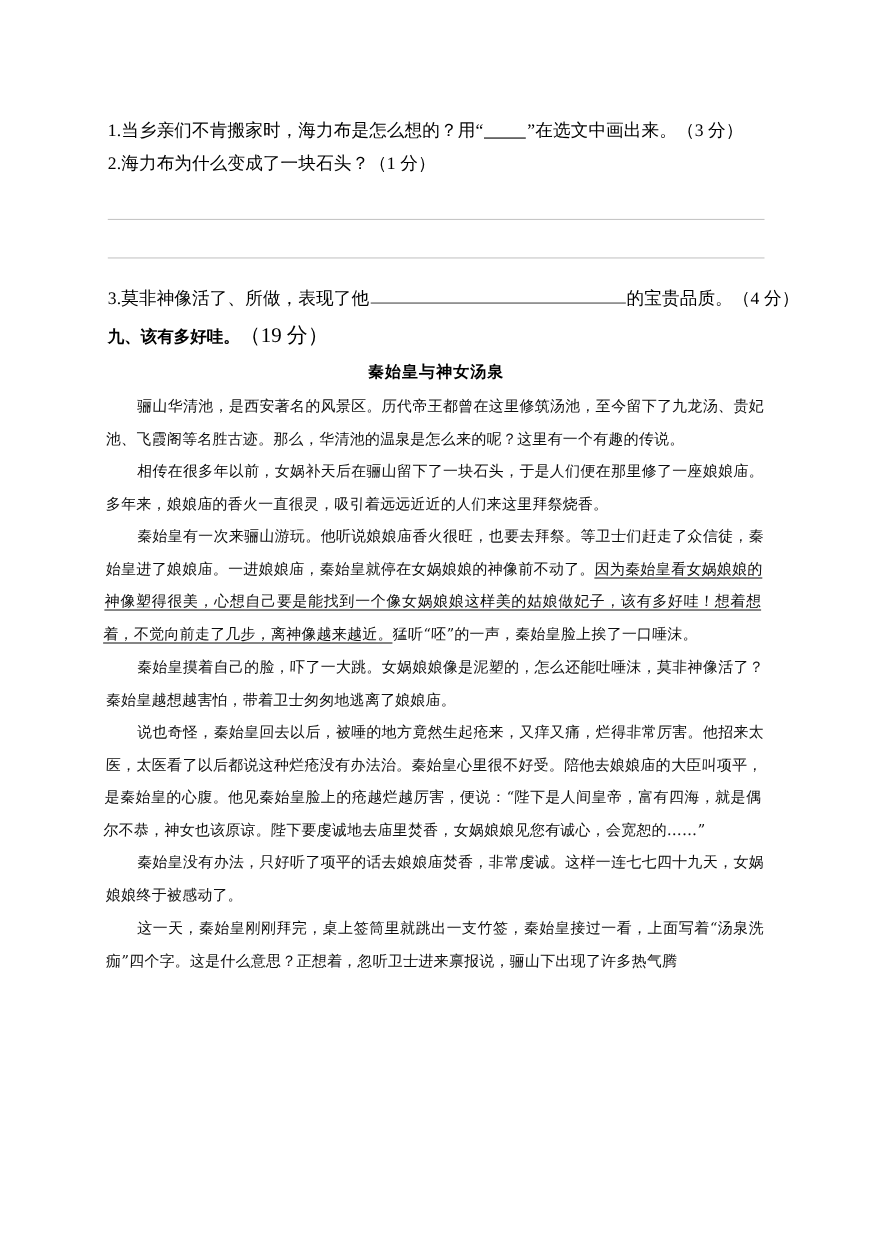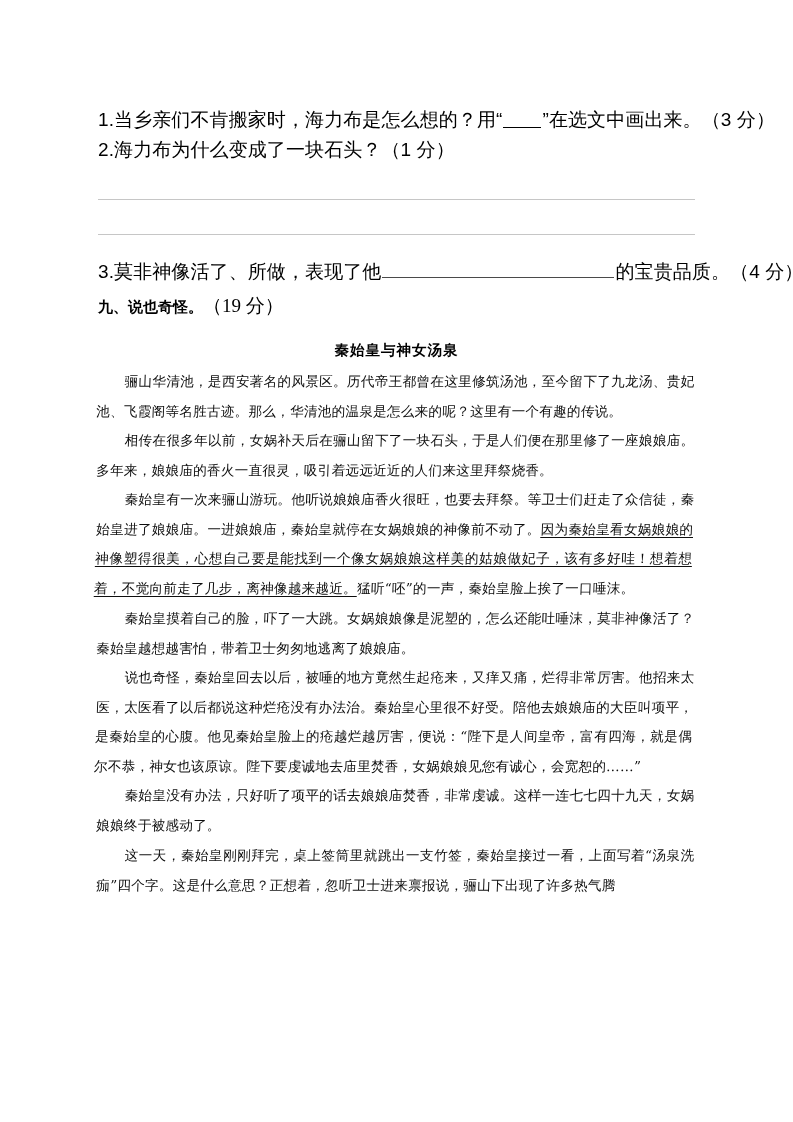--- a/index.html
+++ b/index.html
@@ -20,22 +20,22 @@
     left: 0;
     top: 0;
     width: 793px;
     height: 1122px;
     box-sizing: border-box;
     padding: 105px 98px 0 98px;
   }
 
   
   .q-line {
-    font-family: Liberation Sans, sans-serif;
-    font-size: 19px;
+    font-family: Liberation Serif, serif;
+    font-size: 16px;
     line-height: 30px;
     letter-spacing: 0.1px;
     white-space: nowrap;
   }
   .blank-inline {
     display: inline-block;
     width: 38px;
     border-bottom: 1.4px solid #000;
     vertical-align: -2px;
     margin: 0 1px;
@@ -66,21 +66,21 @@
     line-height: 30px;
     margin-top: 4px;
   }
   .section-head .score {
     font-weight: normal;
     font-size: 19px;
   }
 
   
   .passage {
-    margin-top: 13px;
+    margin-top: 2px;
   }
   .passage-title {
     text-align: center;
     font-weight: bold;
     font-size: 14.5px;
     line-height: 30px;
     letter-spacing: 1px;
     font-family: "DejaVu Sans", "Liberation Sans", sans-serif;
     margin-bottom: 2px;
   }
@@ -123,21 +123,21 @@
   <div class="sp-3"></div>
 
   <div class="q-line q3-line">
     <span>3.</span>
       <span>莫非神像活了、所做，表现了他</span>
       <span class="q3-fill"></span>
       <span>的宝贵品质。（4 分）</span>
   </div>
 
   <div class="section-head">
-    <span>九、说也奇怪。</span><span class="score">（19 分）</span>
+    <span>九、该有多好哇。</span><span class="score">（19 分）</span>
   </div>
 
   <div class="passage">
     <div class="passage-title">秦始皇与神女汤泉</div>
 
     <p class="para">骊山华清池，是西安著名的风景区。历代帝王都曾在这里修筑汤池，至今留下了九龙汤、贵妃池、飞霞阁等名胜古迹。那么，华清池的温泉是怎么来的呢？这里有一个有趣的传说。</p>
     <p class="para">相传在很多年以前，女娲补天后在骊山留下了一块石头，于是人们便在那里修了一座娘娘庙。多年来，娘娘庙的香火一直很灵，吸引着远远近近的人们来这里拜祭烧香。</p>
 
     <p class="para"><span>秦始皇有一次来骊山游玩。他听说娘娘庙香火很旺，也要去拜祭。等卫士们赶走了众信徒，秦始皇进了娘娘庙。一进娘娘庙，秦始皇就停在女娲娘娘的神像前不动了。</span><span class="u">因为秦始皇看女娲娘娘的神像塑得很美，心想自己要是能找到一个像女娲娘娘这样美的姑娘做妃子，该有多好哇！想着想着，不觉向前走了几步，离神像越来越近。</span><span>猛听“呸”的一声，秦始皇脸上挨了一口唾沫。</span></p>
 

